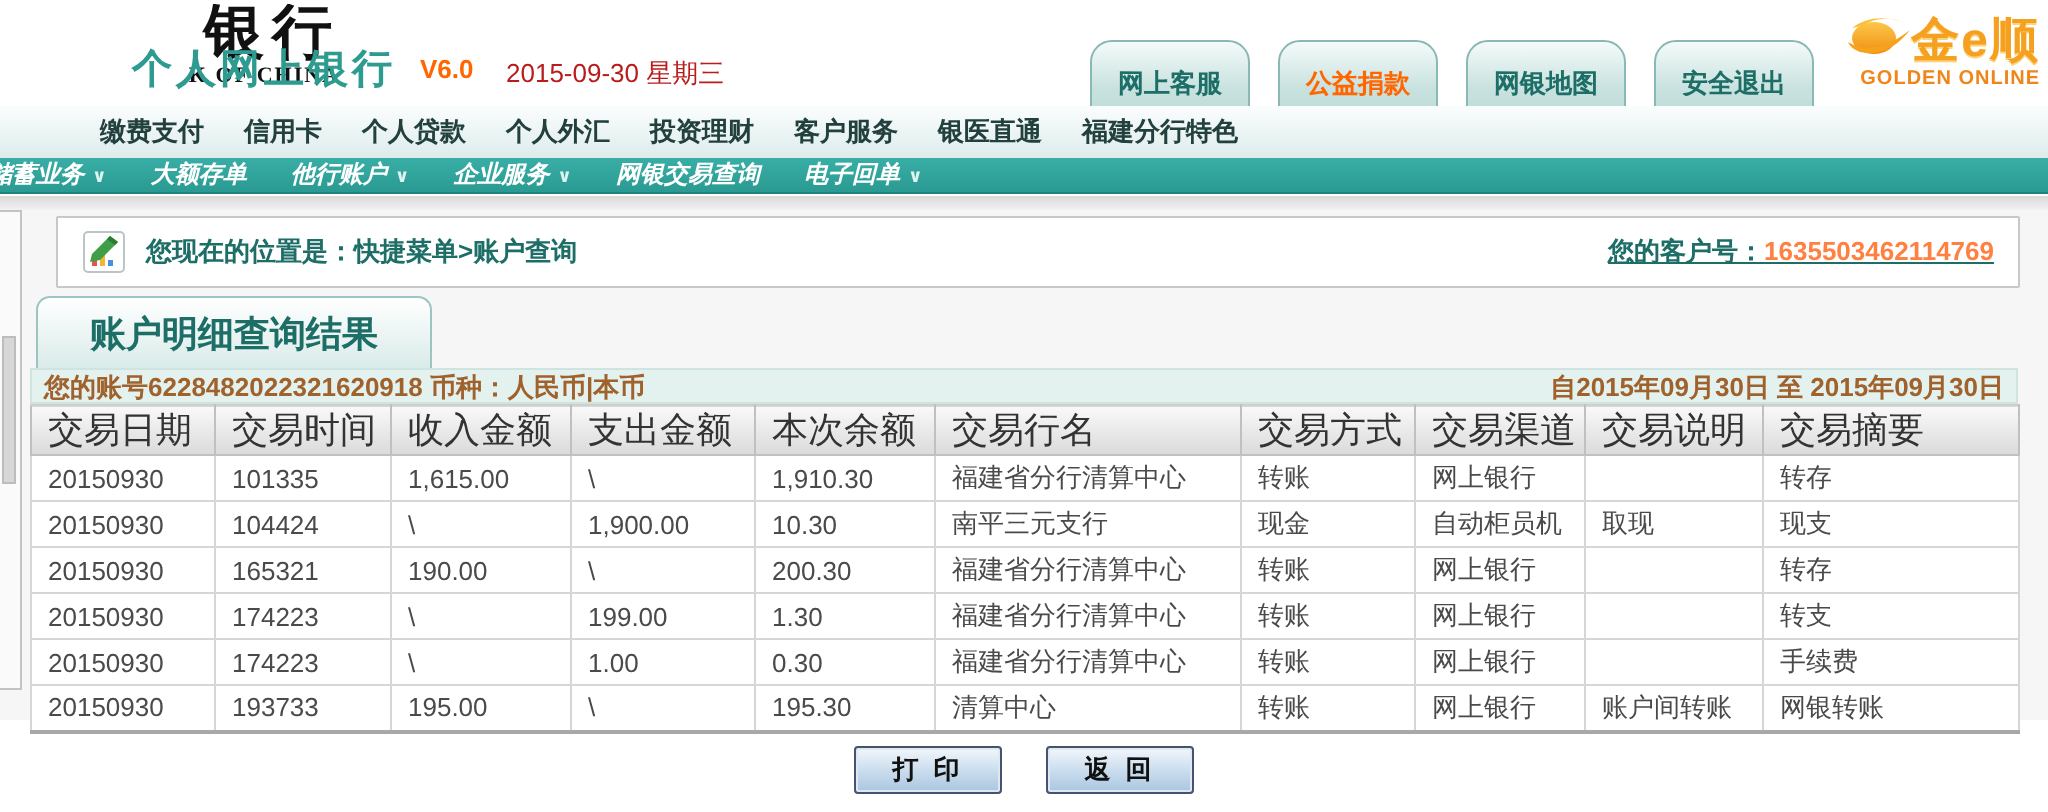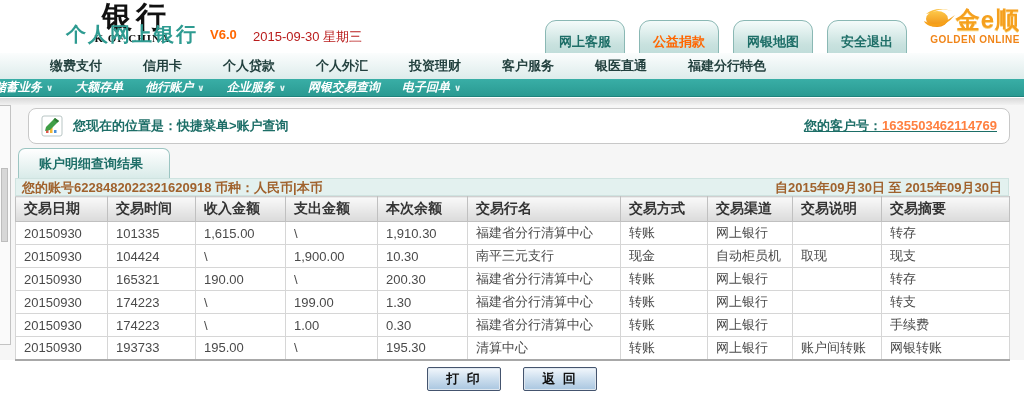--- a/index.html
+++ b/index.html
@@ -23,21 +23,21 @@
      border-radius:11px; cursor:pointer; white-space:nowrap; }
   .pill.accent { color:#f60; }
   .goldlogo { position:absolute; right:4px; top:4px; width:138px; height:46px; text-align:right; }
   .goldlogo .row1 { display:flex; align-items:center; justify-content:flex-end; }
   .goldlogo .cn { font-size:24px; font-weight:bold; color:#f5a01e; text-shadow:0 1px 0 #fbd37c; letter-spacing:1px; }
   .goldlogo .en { font-size:10px; font-weight:bold; color:#f08519; letter-spacing:0.5px; margin-top:-2px; }
 
   
   .nav1 { position:absolute; left:0; top:53px; width:1024px; height:26px;
      background:linear-gradient(#fbfdfd,#ddeceb); display:flex; align-items:center; }
-  .nav1 a { font-size:13px; font-weight:bold; color:#22403e; margin-left:41px; cursor:pointer;
+  .nav1 a { font-size:13px; font-weight:bold; color:#22403e; margin-left:20px; cursor:pointer;
      white-space:nowrap; text-decoration:none; }
   .nav1 a:first-child { margin-left:50px; }
 
   
   .nav2 { position:absolute; left:0; top:79px; width:1024px; height:18px;
      background:linear-gradient(#39aea6,#2a9a92); border-bottom:1px solid #1f837c;
      display:flex; align-items:center; overflow:hidden;font-style:italic; }
   .nav2 a { font-size:12px; font-weight:bold; color:#fff; margin-left:22px; cursor:pointer;
      white-space:nowrap; text-decoration:none; }
   .nav2 a:first-child { margin-left:-6px; }
@@ -50,39 +50,39 @@
   .content .whitefill { position:absolute; left:0; top:255px; width:1024px; height:46px; background:#fff; }
 
   
   .splitter { position:absolute; left:0; top:0; width:11px; height:240px;
      background:#fafafa; border:1px solid #c3c3c3; border-left:none; }
   .splitter .thumb { position:absolute; left:1px; top:62px; width:7px; height:74px;
      background:#d7d7d7; border:1px solid #bdbdbd; }
 
   
   .crumbbox { position:absolute; left:28px; top:3px; width:982px; height:36px; background:#fff;
-     border:1px solid #c8c8c8; border-radius:8px; display:flex; align-items:center; padding:0 12px; }
+     border:1px solid #c8c8c8; border-radius:1px; display:flex; align-items:center; padding:0 12px; }
   .crumbbox .ic { width:22px; height:22px; margin-right:10px; flex:0 0 auto; }
   .crumbtext { font-size:13px; font-weight:bold; color:#1d6e67; }
   .custno { margin-left:auto; font-size:13px; font-weight:bold; color:#1d6e67;text-decoration:underline; }
   .custno b { color:#ff8040; font-weight:bold; }
 
   
   .panel { position:absolute; left:15px; top:43px; width:994px; }
-  .tab { display:inline-block; margin-left:3px; padding:6px 26px 5px 20px; font-size:13px; font-weight:bold;
+  .tab { display:inline-block; margin-left:3px; padding:6px 26px 5px 26px; font-size:18px; font-weight:bold;
      color:#1d6e67; background:linear-gradient(#ffffff,#d9ebe9); border:1px solid #9cc5c2;
      border-bottom:none; border-radius:7px 7px 0 0; cursor:pointer; }
   .acctrow { height:18px; background:#e3f1ef; border:1px solid #cfe3e0; display:flex;
      align-items:flex-start; padding:0 6px; }
   .acctrow .lft { font-size:13px; font-weight:bold; color:#a0622d; }
   .acctrow .rgt { margin-left:auto; font-size:13px; font-weight:bold; color:#a0622d; }
 
   table.tx { width:994px; border-collapse:collapse; table-layout:fixed; background:#fff;
      border-bottom:2px solid #a8a8a8; }
-  table.tx th { height:25px; font-size:14px; font-weight:bold; color:#333; text-align:left;
+  table.tx th { height:20px; font-size:18px; font-weight:normal; color:#333; text-align:left;
      padding:0 0 0 8px; background:linear-gradient(#f9f9f9,#dadada);
      border:1px solid #c0c0c0; border-top:1px solid #cfcfcf; white-space:nowrap; overflow:hidden; }
   table.tx td { height:23px; font-size:13px; color:#4a4a4a; padding:0 0 0 8px;
      border:1px solid #d6d6d6; background:#fff; white-space:nowrap; overflow:hidden; }
 
   .pager { margin-top:2px; text-align:center; font-size:13px; color:#222; }
   .pager b { color:#4b4bbb; font-weight:normal; padding:0 3px; }
 
   .actions { margin-top:6px; display:flex; justify-content:center; gap:22px; }
   .wbtn { width:74px; height:24px; font-size:13px; font-weight:bold; color:#111;

